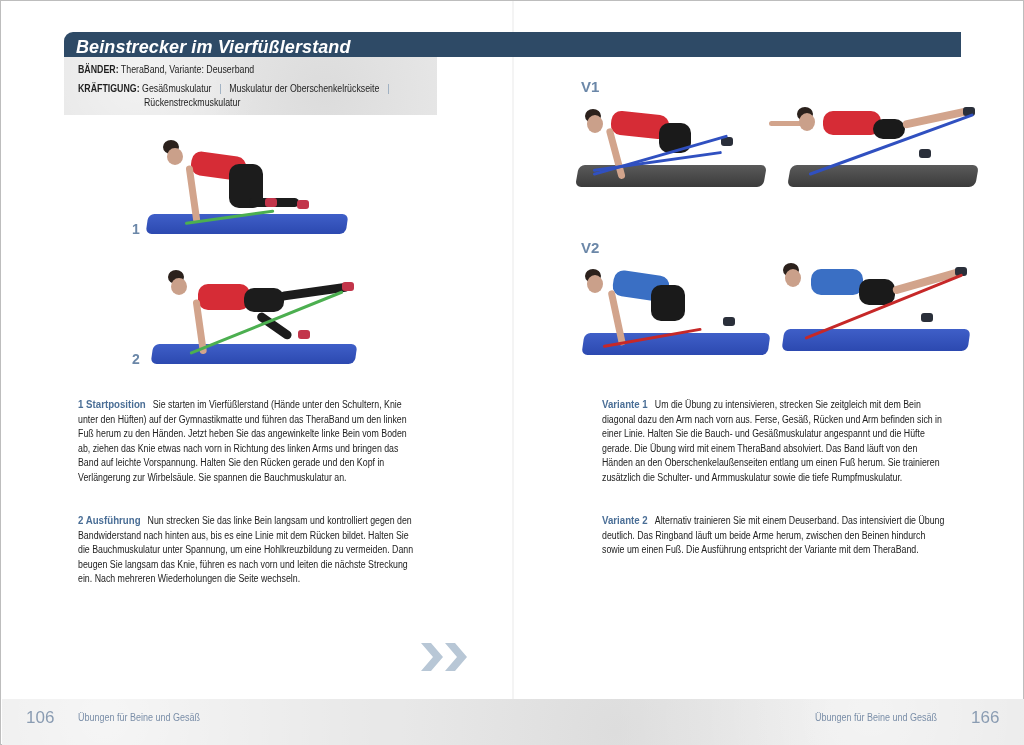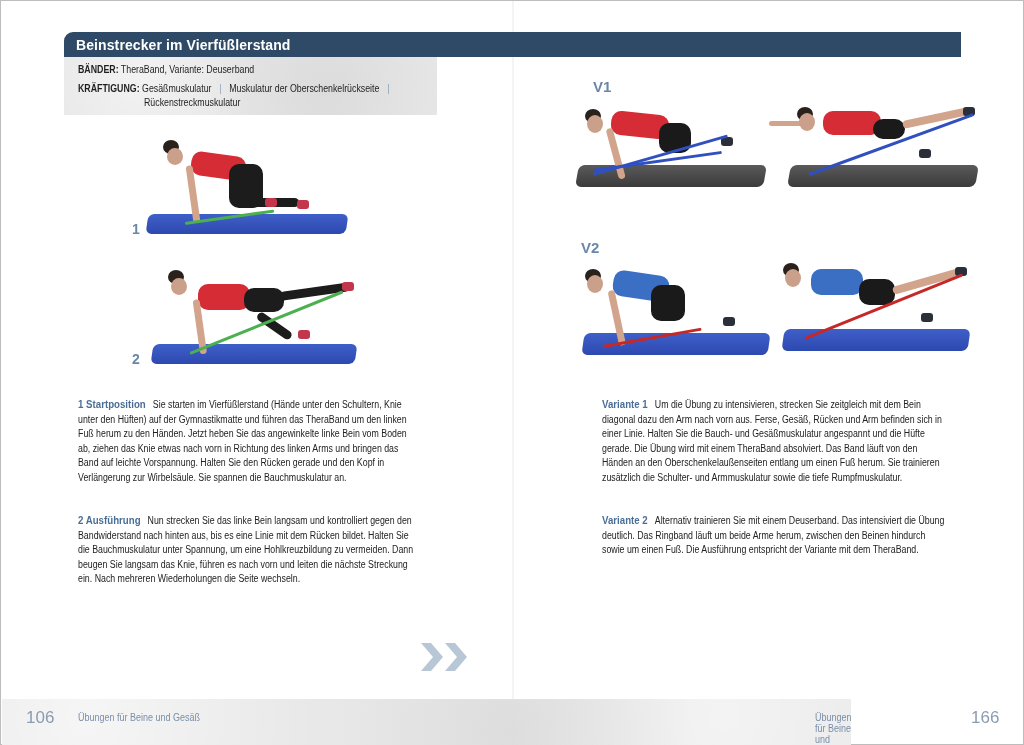--- a/index.html
+++ b/index.html
@@ -2,21 +2,21 @@
 <html><head>
 <meta charset="utf-8">
 <style>
   * { box-sizing: border-box; margin: 0; padding: 0; }
   html, body { width: 1024px; height: 745px; overflow: hidden; background: #ffffff; }
   body { position: relative; font-family: "Liberation Sans", sans-serif; color: #222; }
   .spread { position: absolute; left: 0; top: 0; width: 1024px; height: 745px; border: 1px solid #bdbdbd; background: #fff; }
   .spine { position: absolute; left: 511px; top: 0; width: 2px; height: 745px; background: linear-gradient(90deg, rgba(0,0,0,0.03), rgba(0,0,0,0.06), rgba(0,0,0,0.03)); }
 
   .title-bar { position: absolute; left: 63px; top: 31px; width: 897px; height: 25px; background: #2e4a66; border-top-left-radius: 9px; }
-  .title-bar .title { position: absolute; left: 12px; top: 5px; font-size: 14px; font-weight: bold; color: #fff; letter-spacing: 0.1px; }
+  .title-bar .title { position: absolute; left: 12px; top: 5px; font-size: 18px; font-weight: bold; color: #fff; letter-spacing: 0.1px; font-style: italic; }
 
   .info-box { position: absolute; left: 63px; top: 56px; width: 373px; height: 58px; background: #e6e6e6; background-image: radial-gradient(circle at 20% 30%, rgba(255,255,255,0.5) 0, transparent 40%), radial-gradient(circle at 70% 60%, rgba(200,200,200,0.35) 0, transparent 45%); }
   .info-row { position: absolute; left: 14px; font-size: 10px; color: #1e1e1e; transform: scaleX(0.88); transform-origin: left top; white-space: nowrap; }
   .info-row b { font-weight: bold; }
   .info-row.r1 { top: 7px; }
   .info-row.r2 { top: 26px; }
   .info-row.r3 { top: 40px; left: 80px; }
   .sep { color: #8aa0b8; margin: 0 6px; }
 
   .photo { position: absolute; overflow: hidden; }
@@ -31,21 +31,21 @@
   .shoe { position: absolute; width: 12px; height: 9px; border-radius: 3px; }
 
   .step-num { position: absolute; font-size: 14px; font-weight: bold; color: #6b87a8; }
   .variant-label { position: absolute; font-size: 15px; font-weight: bold; color: #6b87a8; }
 
   .text-block { position: absolute; font-size: 10px; line-height: 14.6px; color: #222; transform: scaleX(0.88); transform-origin: left top; }
   .text-block .lead { font-weight: bold; color: #4a6e96; font-size: 11px; margin-right: 8px; }
 
   .next-arrows { position: absolute; left: 418px; top: 640px; width: 50px; height: 32px; }
 
-  .footer { position: absolute; left: 1px; top: 698px; width: 849px; height: 46px; background: #e8e8e8; background-image: radial-gradient(circle at 10% 40%, rgba(255,255,255,0.6) 0, transparent 30%), radial-gradient(circle at 60% 70%, rgba(210,210,210,0.5) 0, transparent 35%), radial-gradient(circle at 85% 30%, rgba(255,255,255,0.5) 0, transparent 30%); }
+  .footer { position: absolute; left: 1px; top: 698px; width: 1022px; height: 46px; background: #e8e8e8; background-image: radial-gradient(circle at 10% 40%, rgba(255,255,255,0.6) 0, transparent 30%), radial-gradient(circle at 60% 70%, rgba(210,210,210,0.5) 0, transparent 35%), radial-gradient(circle at 85% 30%, rgba(255,255,255,0.5) 0, transparent 30%); }
   .page-num { position: absolute; top: 9px; font-size: 17px; color: #8a9cb2; }
   .page-num.left { left: 24px; }
   .page-num.right { left: 969px; }
   .footer-title { position: absolute; top: 13px; font-size: 10px; color: #7a8ea8; transform: scaleX(0.9); transform-origin: left top; }
   .footer-title.left { left: 76px; }
   .footer-title.right { left: 813px; }
 </style>
 </head>
 <body>
 
@@ -95,21 +95,21 @@
     <div class="torso" style="left:98px;top:22px;width:40px;height:24px;background:#1c1c1c;"></div>
     <div class="limb" style="left:50px;top:30px;width:55px;height:7px;background:#d2a48c;transform:rotate(82deg);"></div>
     <div class="limb" style="left:134px;top:26px;width:70px;height:9px;background:#1c1c1c;transform:rotate(-8deg);"></div>
     <div class="limb" style="left:112px;top:44px;width:40px;height:9px;background:#1c1c1c;transform:rotate(35deg);"></div>
     <div class="shoe" style="left:196px;top:16px;background:#c2354a;"></div>
     <div class="shoe" style="left:152px;top:64px;background:#c2354a;"></div>
     <div class="band" style="left:44px;top:86px;width:165px;background:#4caf50;transform:rotate(-22deg);"></div>
   </div>
   <span class="step-num" style="left:131px;top:350px;">2</span>
 
-  <span class="variant-label" style="left:580px;top:77px;margin-left:12px;">V1</span>
+  <span class="variant-label" style="left:580px;top:77px;">V1</span>
   <div class="photo" style="left:572px;top:100px;width:195px;height:90px;">
     <div class="mat grey" style="left:4px;top:64px;width:188px;height:22px;transform:skewX(-10deg);"></div>
     <div class="hair" style="left:12px;top:8px;width:16px;height:14px;"></div>
     <div class="head" style="left:14px;top:14px;width:16px;height:18px;"></div>
     <div class="torso" style="left:38px;top:12px;width:58px;height:24px;background:#d62c36;transform:rotate(6deg);"></div>
     <div class="torso" style="left:86px;top:22px;width:32px;height:30px;background:#1a1a1a;"></div>
     <div class="limb" style="left:36px;top:24px;width:52px;height:7px;background:#d2a48c;transform:rotate(75deg);"></div>
     <div class="shoe" style="left:148px;top:36px;background:#2a2f3a;"></div>
     <div class="band" style="left:20px;top:72px;width:140px;background:#3050c0;transform:rotate(-16deg);"></div>
     <div class="band" style="left:20px;top:68px;width:130px;background:#3050c0;transform:rotate(-8deg);"></div>

